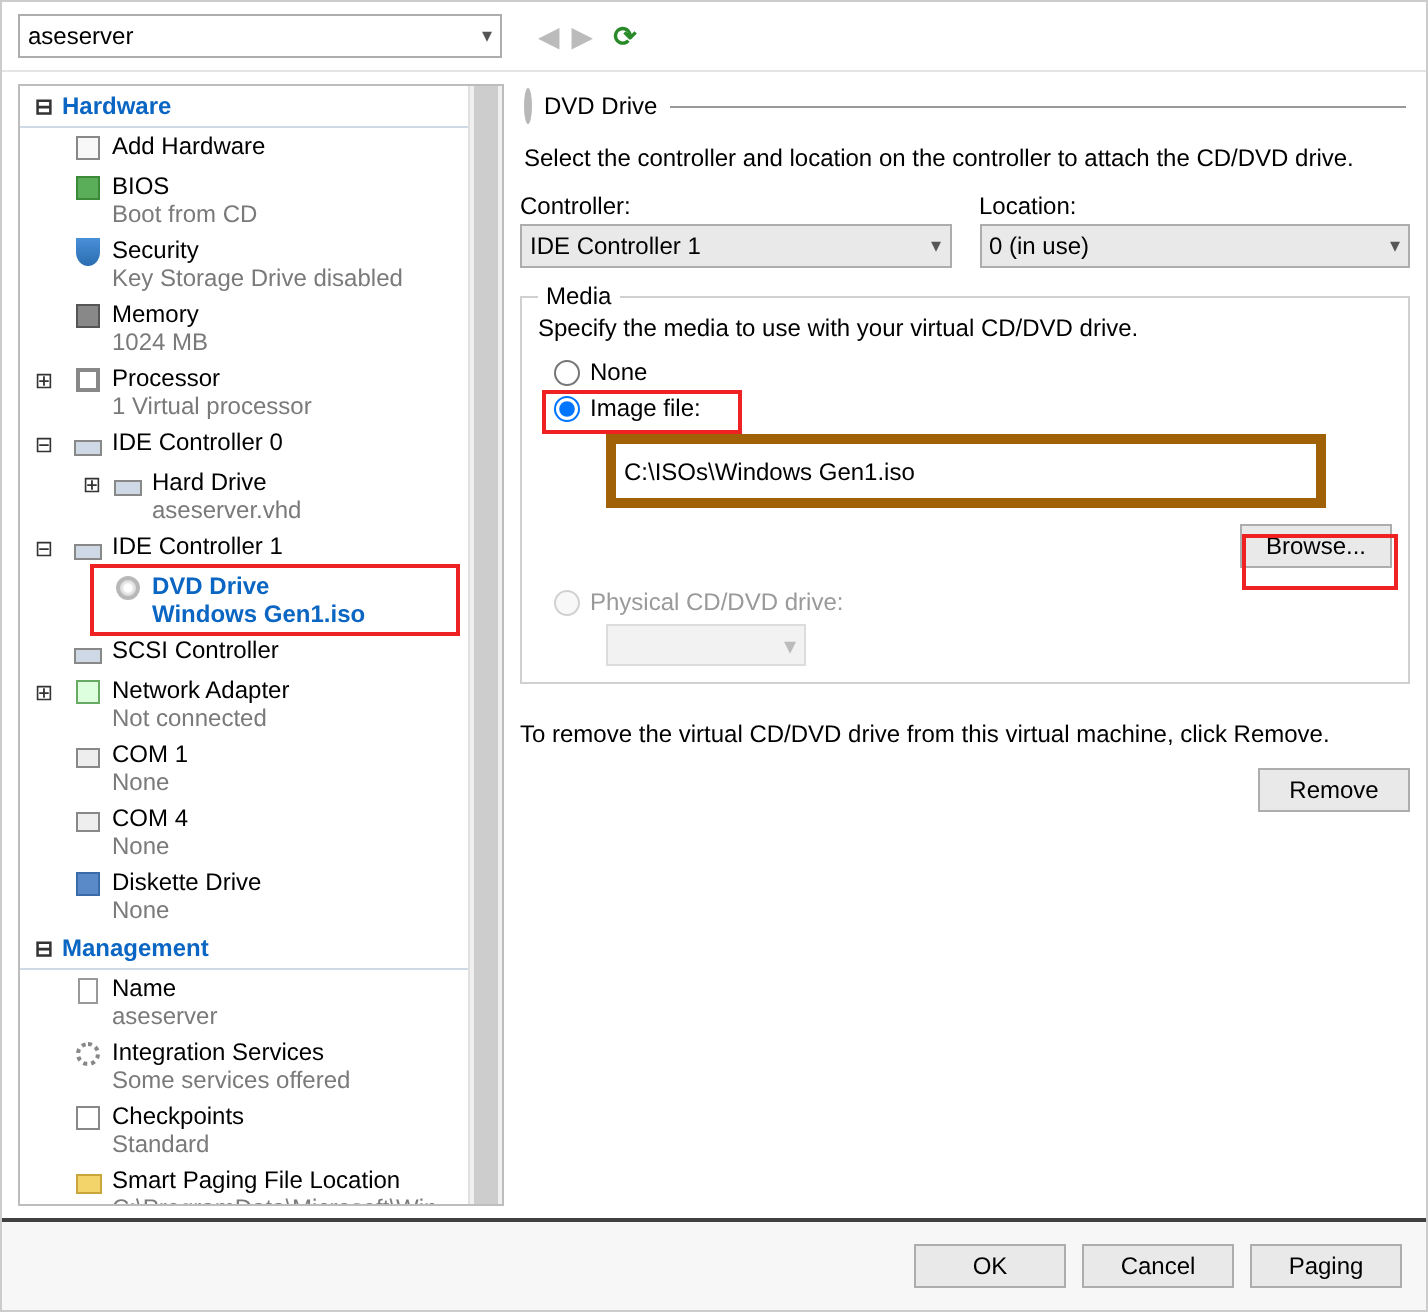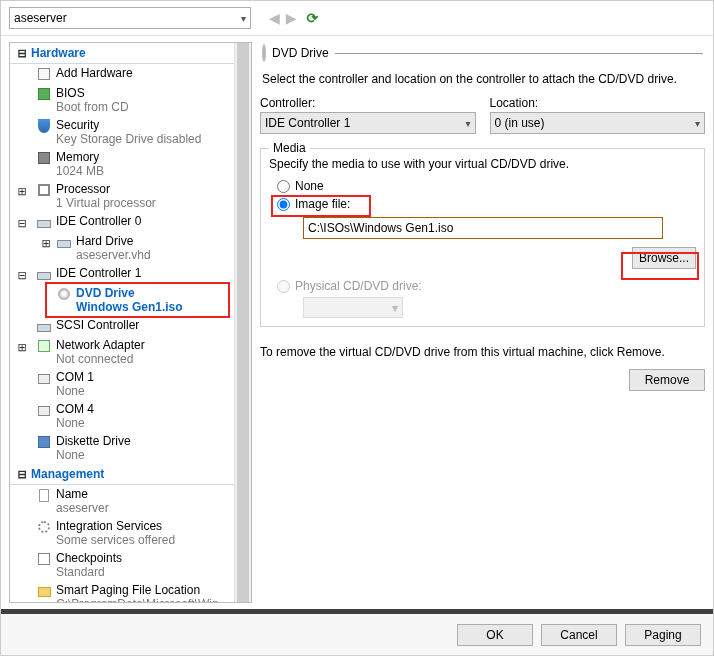--- a/index.html
+++ b/index.html
@@ -35,28 +35,28 @@
 .col { display: flex; flex-direction: column; flex: 1; }
 .lbl { margin-bottom: 2px; }
 .combo { height: 22px; border: 1px solid #adadad; background: #e9e9e9; display: flex; align-items: center; justify-content: space-between; padding: 0 4px; }
 .combo .chev { font-size: 10px; color: #555; }
 .group { border: 1px solid #d0d0d0; margin-top: 8px; padding: 8px; position: relative; }
 .group-title { position: absolute; top: -8px; left: 8px; background: #fff; padding: 0 4px; color: #000; }
 .group .help { margin-bottom: 8px; }
 .radio-row { display: flex; align-items: center; gap: 5px; margin: 4px 0 4px 8px; }
 .radio-row input { margin: 0; }
 .radio-row.disabled { color: #9a9a9a; }
-.textbox { width: 360px; height: 22px; border: 1px solid #a16207; background: #fff; padding: 2px 4px; margin-left: 34px; margin-top: 2px; }
-.browse-btn { width: 64px; height: 22px; border: 1px solid #adadad; background: #e9e9e9; margin-left: auto; margin-top: 8px; display: block; text-align: center; line-height: 20px; position: relative; }
+.textbox { width: 360px; height: 37px; border: 5px solid #a16207; background: #fff; padding: 2px 4px; margin-left: 34px; margin-top: 2px; }
+.browse-btn { width: 76px; height: 22px; border: 1px solid #adadad; background: #e9e9e9; margin-left: auto; margin-top: 8px; display: block; text-align: center; line-height: 20px; position: relative; }
 .phys-combo { width: 100px; height: 21px; border: 1px solid #dcdcdc; background: #f2f2f2; margin-left: 34px; margin-top: 4px; display:flex; justify-content:flex-end; align-items:center; padding:0 4px; color:#bbb; }
 .remove-row { display: flex; justify-content: space-between; align-items: center; margin-top: 16px; }
 .remove-row .txt { color: #000; }
 .btn { width: 76px; height: 22px; border: 1px solid #adadad; background: #e9e9e9; text-align: center; line-height: 20px; }
 .remove-btn { margin-top: 10px; margin-left: auto; display: block; }
-.footer { height: 46px; border-top: 5px solid #404040; display: flex; justify-content: flex-end; align-items: center; gap: 8px; padding: 0 12px; background: #f7f7f7; }
+.footer { height: 46px; border-top: 2px solid #404040; display: flex; justify-content: flex-end; align-items: center; gap: 8px; padding: 0 12px; background: #f7f7f7; }
 
 .ic-sq { width: 12px; height: 12px; border: 1px solid #888; background:#f8f8f8; }
 .ic-shield { width:12px; height:14px; background: linear-gradient(#4a90d9,#2a6cb0); border-radius: 0 0 50% 50%; }
 .ic-chip { width:12px; height:12px; background:#5aae5a; border:1px solid #3a8a3a; }
 .ic-cpu { width:12px; height:12px; background:#fff; border:2px solid #888; }
 .ic-hdd { width:14px; height:8px; background:#cfd9e6; border:1px solid #888; margin-top:4px; }
 .ic-dvd { width:12px; height:12px; border-radius:50%; border:2px solid #b8b8b8; background: radial-gradient(circle,#fff 30%,#ddd 60%); }
 .ic-net { width:12px; height:12px; border:1px solid #6a6; background:#dfd; }
 .ic-com { width:12px; height:10px; border:1px solid #888; background:#eee; margin-top:2px; }
 .ic-disk { width:12px; height:12px; background:#5a8ac7; border:1px solid #3a6aa7; }

